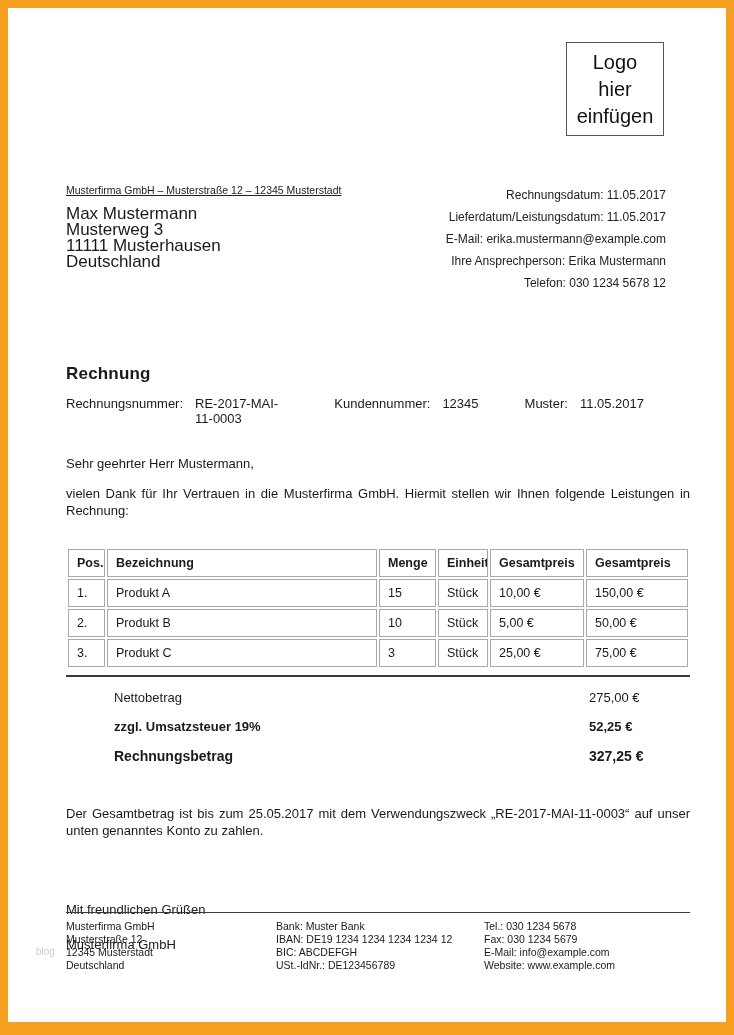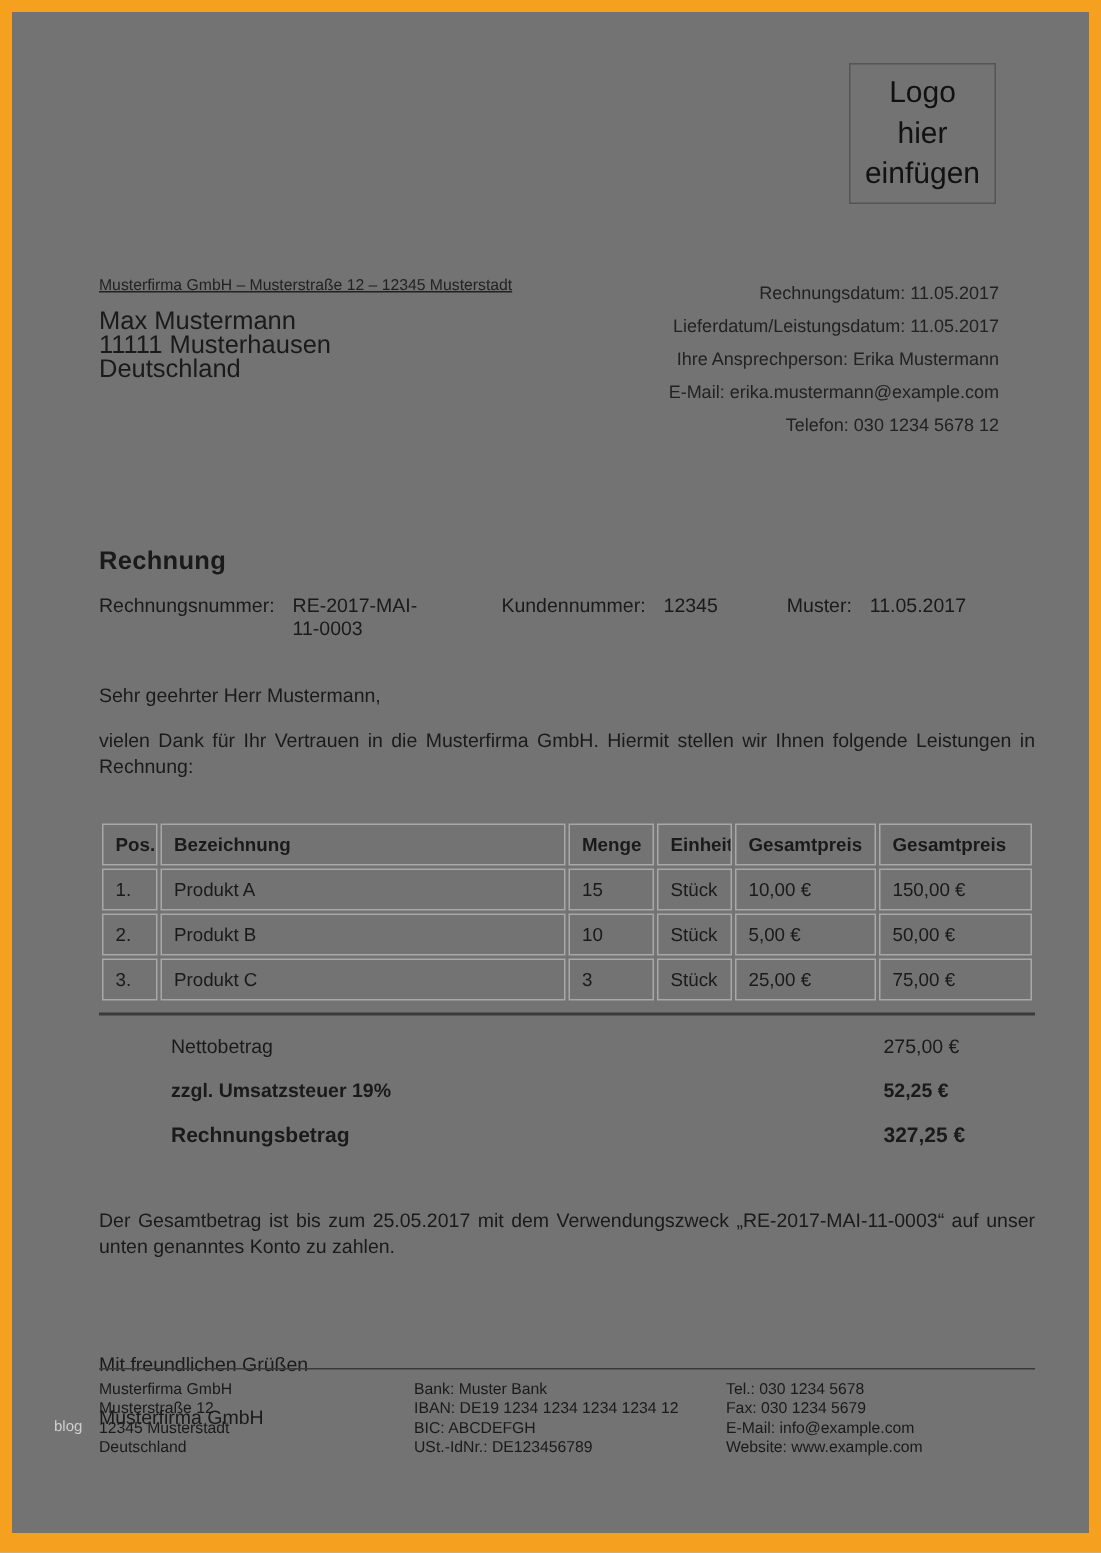--- a/index.html
+++ b/index.html
@@ -11,21 +11,21 @@
   }
   .page {
     position:relative;
     width:734px; height:1035px;
     background:#F5A11F; 
     overflow:hidden;
   }
   .sheet {
     position:absolute;
     left:8px; top:8px; right:8px; bottom:13px;
-    background:#737373;
+    background:#ffffff;
     box-sizing:border-box;
     padding:0 36px 0 58px;
   }
   
   .logo-row { display:flex; justify-content:flex-end; margin-top:34px; }
   .logo-box {
     width:96px; height:92px; margin-right:26px;
     border:1px solid #555;
     display:flex; flex-direction:column; align-items:center; justify-content:center;
     font-size:20px; line-height:1.35; color:#111; text-align:center;
@@ -100,29 +100,30 @@
         <span>hier</span>
         <span>einfügen</span>
       </div>
     </div>
 
     <div class="addr-row">
       <div>
         <div class="sender-line">Musterfirma GmbH – Musterstraße 12 – 12345 Musterstadt</div>
         <div class="recipient">
           <div>Max Mustermann</div>
+          <div>Musterweg 3</div>
           <div>11111 Musterhausen</div>
           <div>Deutschland</div>
         </div>
       </div>
       <div class="meta-block">
         <div>Rechnungsdatum: 11.05.2017</div>
         <div>Lieferdatum/Leistungsdatum: 11.05.2017</div>
+        <div>E-Mail: erika.mustermann@example.com</div>
         <div>Ihre Ansprechperson: Erika Mustermann</div>
-        <div>E-Mail: erika.mustermann@example.com</div>
         <div>Telefon: 030 1234 5678 12</div>
       </div>
     </div>
 
     <div class="doc-title">Rechnung</div>
 
     <div class="info-line">
       <span class="info-pair">
         <span class="lbl">Rechnungsnummer:</span>
         <span>RE-2017-MAI-11-0003</span>

